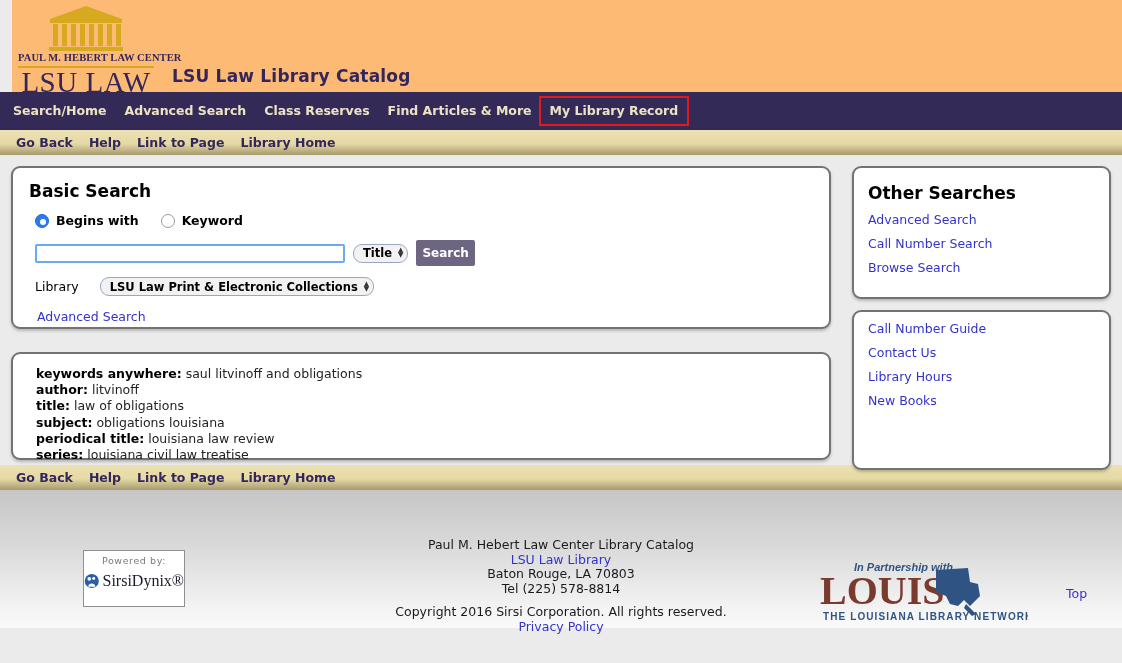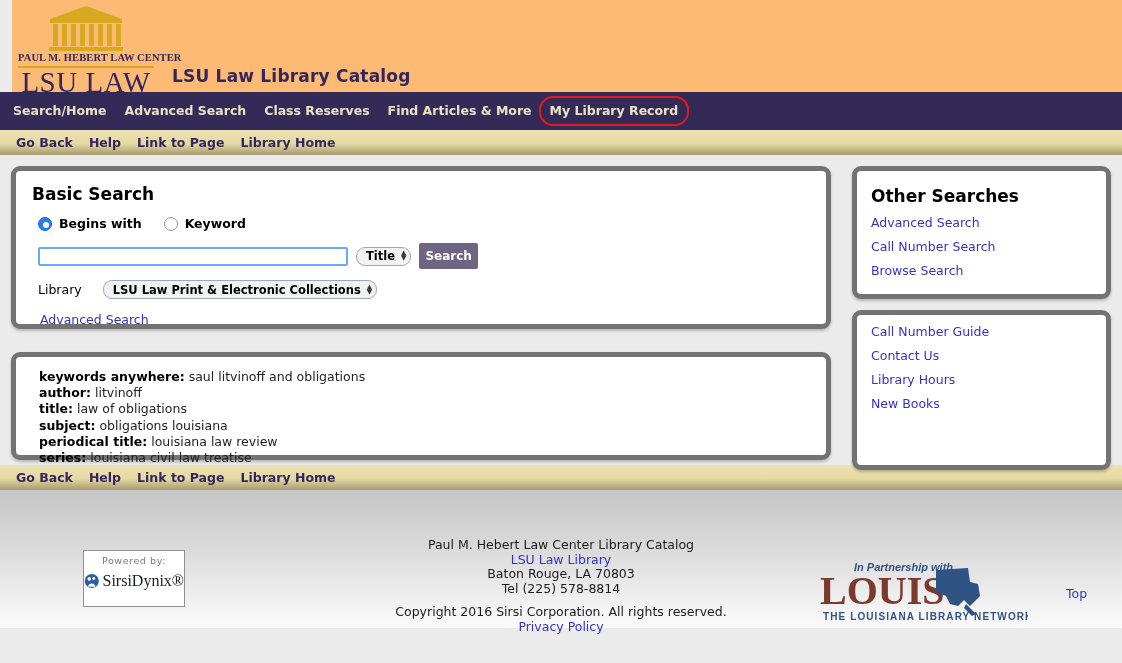--- a/index.html
+++ b/index.html
@@ -70,21 +70,20 @@
     font-weight:bold;
     text-decoration:none;
     padding:0 9px;
     line-height:26px;
     white-space:nowrap;
   }
   .nav-highlight {
     outline:2px solid #e01b1b;
     outline-offset:0px;
     position:relative;
-    border-radius:12px;
   }
 
   .subnav {
     height:25px;
     background:linear-gradient(to bottom,#ece1b2 0%,#e5d9a4 55%,#a79a6e 100%);
     display:flex;
     align-items:center;
     padding-left:8px;
   }
   .subnav a {
@@ -97,21 +96,21 @@
   }
 
   
   .main {
     position:relative;
     height:310px;
     background:#ebebeb;
   }
   .panel {
     background:#fff;
-    border:5px solid #737373;
+    border:2px solid #737373;
     border-radius:9px;
     box-shadow:0 2px 3px rgba(0,0,0,.22);
     position:absolute;
   }
   #search-panel { left:11px; top:11px; width:820px; height:163px; }
   #examples-panel { left:11px; top:197px; width:820px; height:108px; }
   #other-searches-panel { left:852px; top:11px; width:259px; height:133px; }
   #library-info-panel { left:852px; top:155px; width:259px; height:160px; }
 
   .panel-h {

